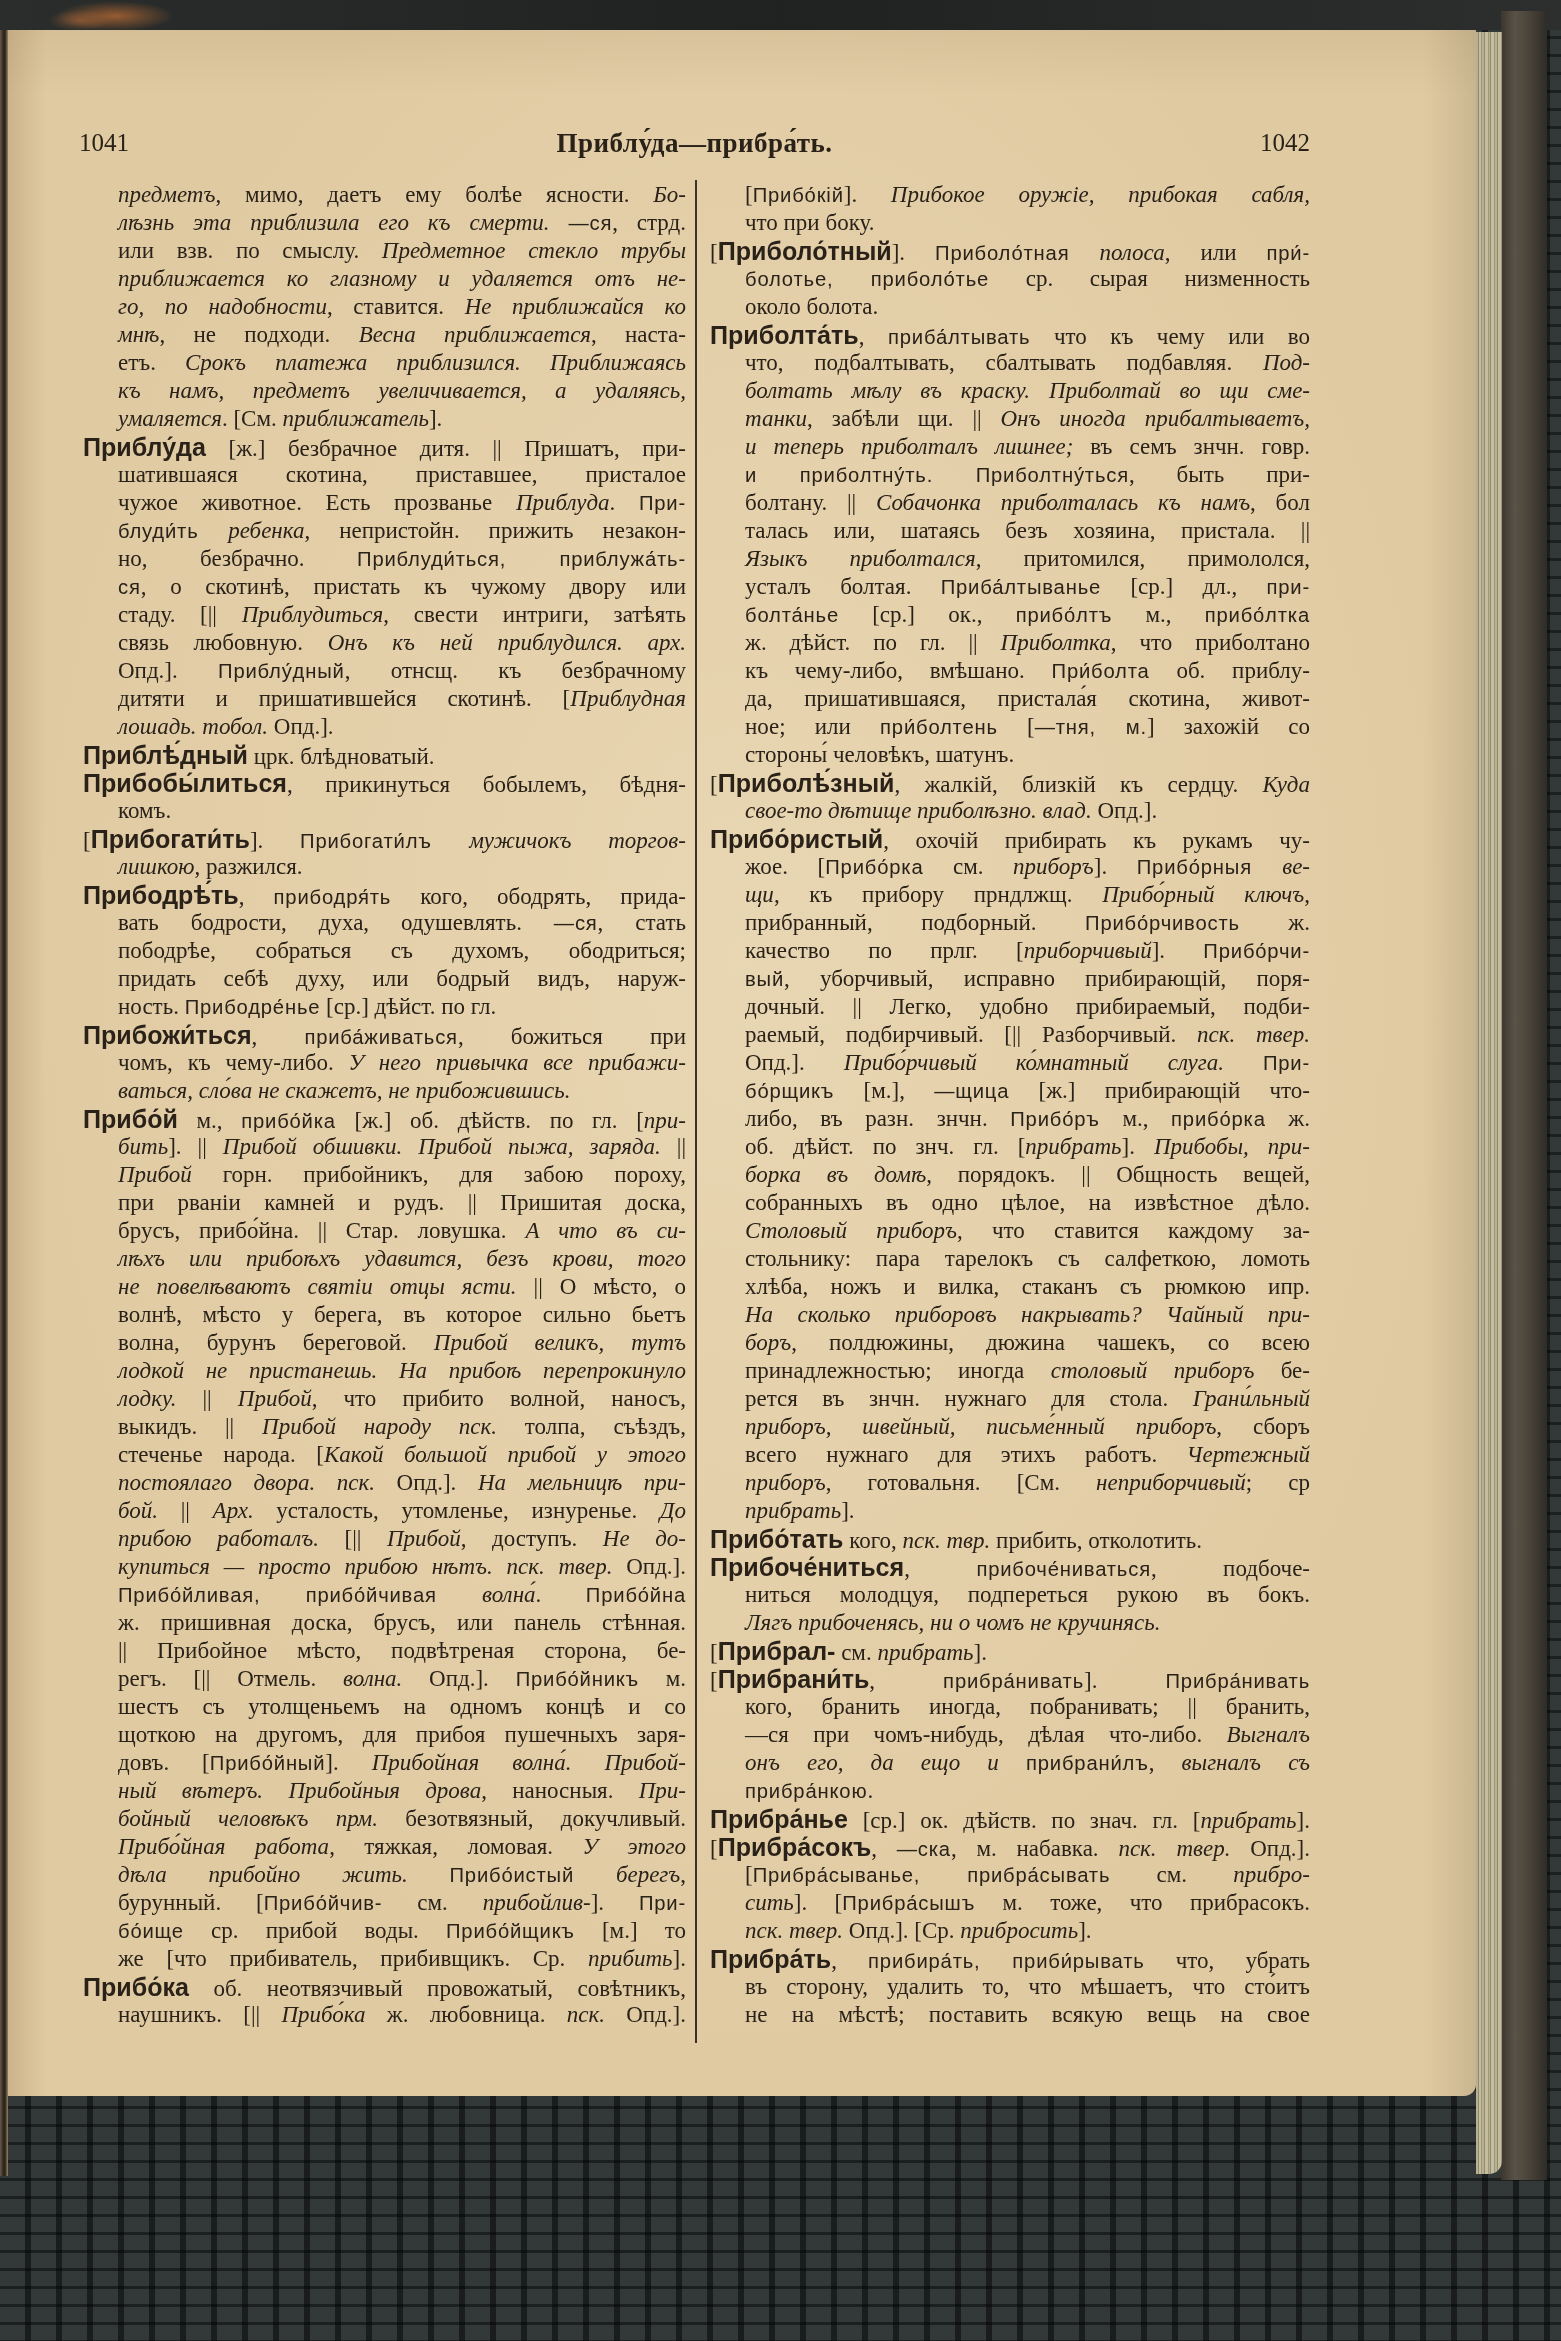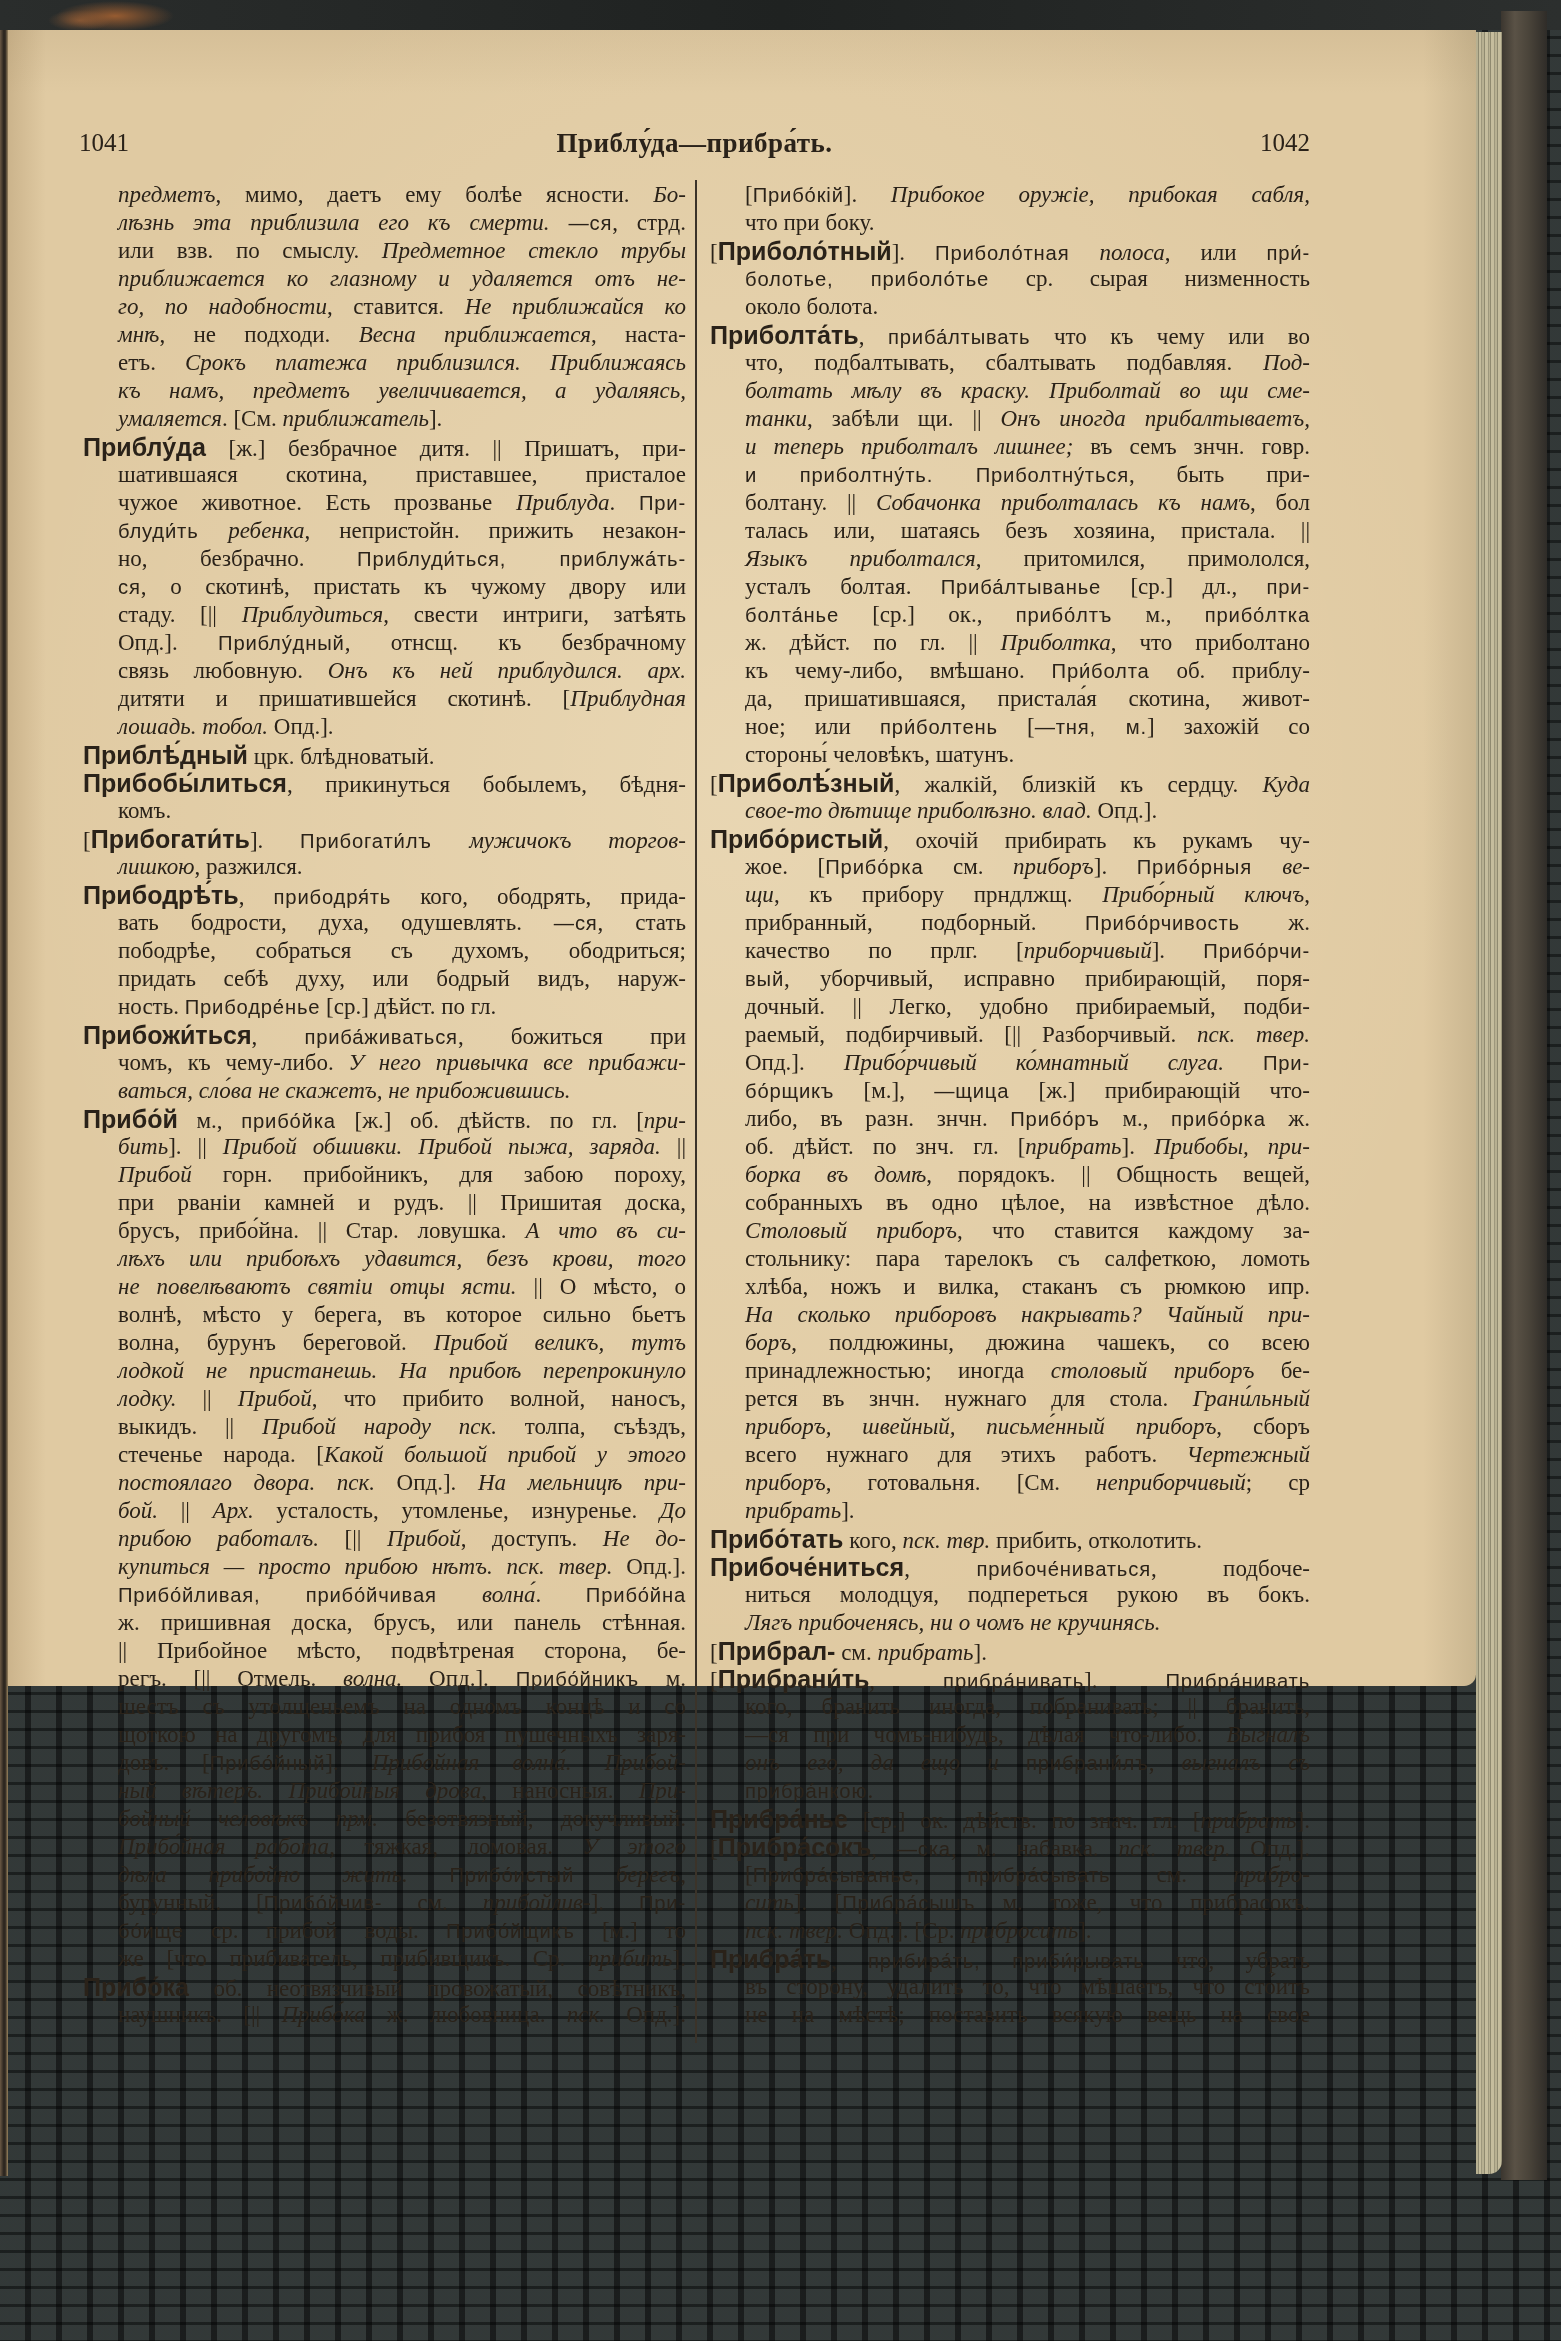--- a/index.html
+++ b/index.html
@@ -17,21 +17,21 @@
       background-image:
         radial-gradient(ellipse 59px 15px at 115px 16px, rgba(170,100,50,.85), rgba(170,100,50,0) 100%),
         radial-gradient(ellipse 32px 10.7px at 80px 20.4px, rgba(150,95,55,.7), rgba(150,95,55,0) 100%),
         linear-gradient(90deg, #2a2d2c, #1f2221 50%, #2c2f2e);
     }
     .gutter-strip {
       position: absolute; left: 0; top: 29.5px; width: 8px; height: 2146px;
       background: linear-gradient(90deg, #6a5844 0, #2e2720 45%, #2e2720 65%, #9a845f 100%);
     }
     .page {
-      position: absolute; left: 8px; top: 29.5px; width: 1468px; height: 1656px;
+      position: absolute; left: 8px; top: 29.5px; width: 1468px; height: 2066px;
       background-color: #e0caa2;
       background-image:
         radial-gradient(ellipse at 50% 45%, rgba(255,246,222,.28), rgba(255,246,222,0) 70%),
         linear-gradient(90deg, rgba(120,90,50,.20) 0, rgba(120,90,50,0) 38px, rgba(0,0,0,0) 1415px, rgba(110,100,70,.20) 100%),
         linear-gradient(180deg, rgba(120,95,60,.10) 0, rgba(0,0,0,0) 64px);
       border-bottom-right-radius: 11.8px;
       color: #2a2219;
     }
     .page-stack {
       position: absolute; left: 1476px; top: 32px; width: 26px; height: 2142px;
@@ -96,22 +96,22 @@
       <div class="line"><span class="seg-r">етъ. </span><span class="seg-i">Срокъ платежа приблизился. Приближаясь</span></div>
       <div class="line"><span class="seg-i">къ намъ, предметъ увеличивается, а удаляясь,</span></div>
       <div class="line end"><span class="seg-i">умаляется</span><span class="seg-r">. [См. </span><span class="seg-i">приближатель</span><span class="seg-r">].</span></div>
       <div class="line hang"><span class="seg-h">Приблу́да</span><span class="seg-r"> [ж.] безбрачное дитя. || Пришатъ, при-</span></div>
       <div class="line"><span class="seg-r">шатившаяся скотина, приставшее, присталое</span></div>
       <div class="line"><span class="seg-r">чужое животное. Есть прозванье </span><span class="seg-i">Приблуда</span><span class="seg-r">. </span><span class="seg-b">При-</span></div>
       <div class="line"><span class="seg-b">блуди́ть </span><span class="seg-i">ребенка</span><span class="seg-r">, непристойн. прижить незакон-</span></div>
       <div class="line"><span class="seg-r">но, безбрачно. </span><span class="seg-b">Приблуди́ться, приблужа́ть-</span></div>
       <div class="line"><span class="seg-b">ся</span><span class="seg-r">, о скотинѣ, пристать къ чужому двору или</span></div>
       <div class="line"><span class="seg-r">стаду. [|| </span><span class="seg-i">Приблудиться</span><span class="seg-r">, свести интриги, затѣять</span></div>
+      <div class="line"><span class="seg-r">связь любовную. </span><span class="seg-i">Онъ къ ней приблудился. арх.</span></div>
       <div class="line"><span class="seg-r">Опд.]. </span><span class="seg-b">Приблу́дный</span><span class="seg-r">, отнсщ. къ безбрачному</span></div>
-      <div class="line"><span class="seg-r">связь любовную. </span><span class="seg-i">Онъ къ ней приблудился. арх.</span></div>
       <div class="line"><span class="seg-r">дитяти и пришатившейся скотинѣ. [</span><span class="seg-i">Приблудная</span></div>
       <div class="line end"><span class="seg-i">лошадь. тобол.</span><span class="seg-r"> Опд.].</span></div>
       <div class="line hang end"><span class="seg-h">Приблѣ́дный</span><span class="seg-r"> црк. блѣдноватый.</span></div>
       <div class="line hang"><span class="seg-h">Прибобы́литься</span><span class="seg-r">, прикинуться бобылемъ, бѣдня-</span></div>
       <div class="line end"><span class="seg-r">комъ.</span></div>
       <div class="line hang"><span class="seg-r">[</span><span class="seg-h">Прибогати́ть</span><span class="seg-r">]. </span><span class="seg-b">Прибогати́лъ </span><span class="seg-i">мужичокъ торгов-</span></div>
       <div class="line end"><span class="seg-i">лишкою</span><span class="seg-r">, разжился.</span></div>
       <div class="line hang"><span class="seg-h">Прибодрѣ́ть</span><span class="seg-r">, </span><span class="seg-b">прибодря́ть</span><span class="seg-r"> кого, ободрять, прида-</span></div>
       <div class="line"><span class="seg-r">вать бодрости, духа, одушевлять. </span><span class="seg-b">—ся</span><span class="seg-r">, стать</span></div>
       <div class="line"><span class="seg-r">пободрѣе, собраться съ духомъ, ободриться;</span></div>

